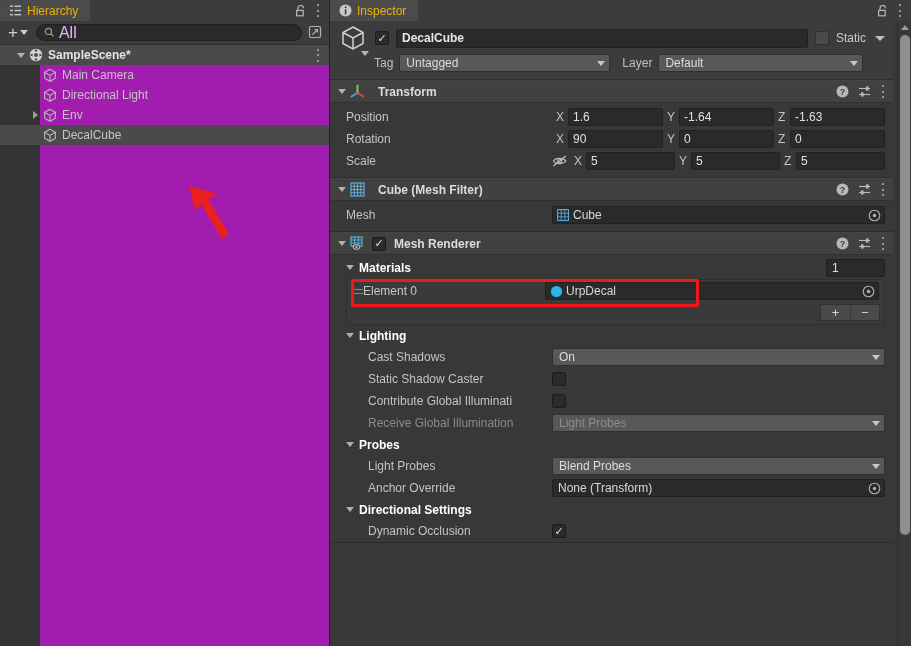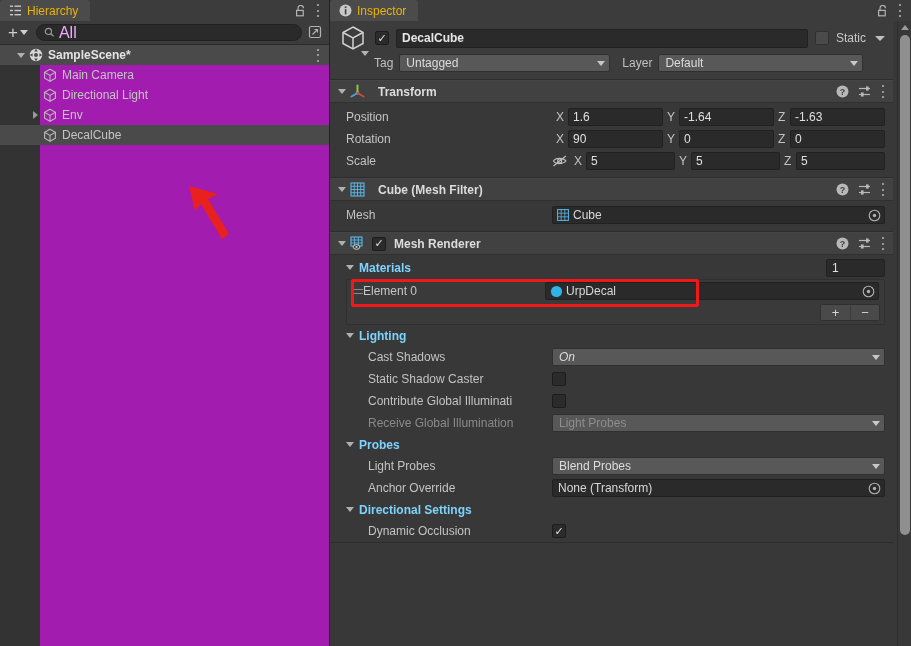--- a/index.html
+++ b/index.html
@@ -102,21 +102,21 @@
                display: flex; align-items: center; padding: 0 4px; color: #e0e0e0; font-size: 12px; flex: 1; }
   .link-icon { width: 16px; height: 14px; margin-right: 2px; flex: 0 0 auto; }
 
   .obj-field { height: 18px; background: #2a2a2a; border: 1px solid #212121; border-radius: 2px;
                display: flex; align-items: center; padding: 0 2px 0 3px; color: #d8d8d8; font-size: 12px; flex: 1; gap: 3px; }
   .obj-field .of-icon { width: 14px; height: 14px; display: flex; align-items: center; justify-content: center; flex: 0 0 auto; }
   .obj-picker { margin-left: auto; width: 15px; height: 15px; display: flex; align-items: center; justify-content: center; flex: 0 0 auto; }
 
   .sect-head { height: 21px; display: flex; align-items: center; padding-left: 5px; }
   .sect-head .foldout { width: 14px; display: flex; align-items: center; justify-content: center; }
-  .sect-title { font-weight: bold; color: #7dd3fc; font-size: 12px; margin-left: 2px; }
+  .sect-title { font-weight: bold; color: #ffffff; font-size: 12px; margin-left: 2px; }
   .sect-size { margin-left: auto; width: 59px; height: 18px; background: #2a2a2a; border: 1px solid #212121;
                border-radius: 2px; display: flex; align-items: center; padding: 0 5px; color: #e0e0e0; font-size: 12px; }
 
   .mat-list { margin: 1px 0 0 8px; border: 1px solid #303030; background: #3a3a3a; border-radius: 2px; }
   .mat-row { height: 22px; display: flex; align-items: center; padding: 0 5px 0 4px; gap: 0; }
   .drag-handle { width: 12px; height: 10px; display: flex; flex-direction: column; justify-content: center; gap: 3px; flex: 0 0 auto; }
   .drag-handle i { display: block; height: 1px; background: #8a8a8a; width: 100%; }
   .mat-el-label { width: 182px; color: #c6c6c6; font-size: 12px; flex: 0 0 auto; }
   .mat-addremove { display: flex; justify-content: flex-end; padding: 2px 4px 3px 0; }
   .pm-box { background: #4a4a4a; border: 1px solid #303030; border-radius: 2px; display: flex; height: 17px; }
@@ -576,21 +576,21 @@
 
             <div class="sect-head">
               <span class="foldout">
                   <span class="tri-down"></span>
                 </span>
               <span class="sect-title">Lighting</span>
             </div>
             <div id="lighting-rows">
                 <div class="prow">
                   <span class="plabel indent">Cast Shadows</span>
-                  <span class="dropdown" style="flex: 1 1 0%; font-style: italic;">
+                  <span class="dropdown" style="flex: 1 1 0%;">
                     <span>On</span>
                     <span class="dd-caret"></span>
                   </span>
                 </div>
                 <div class="prow">
                   <span class="plabel indent">Static Shadow Caster</span>
                   <span class="chk"></span>
                 </div>
                 <div class="prow">
                   <span class="plabel indent">Contribute Global Illuminati</span>

